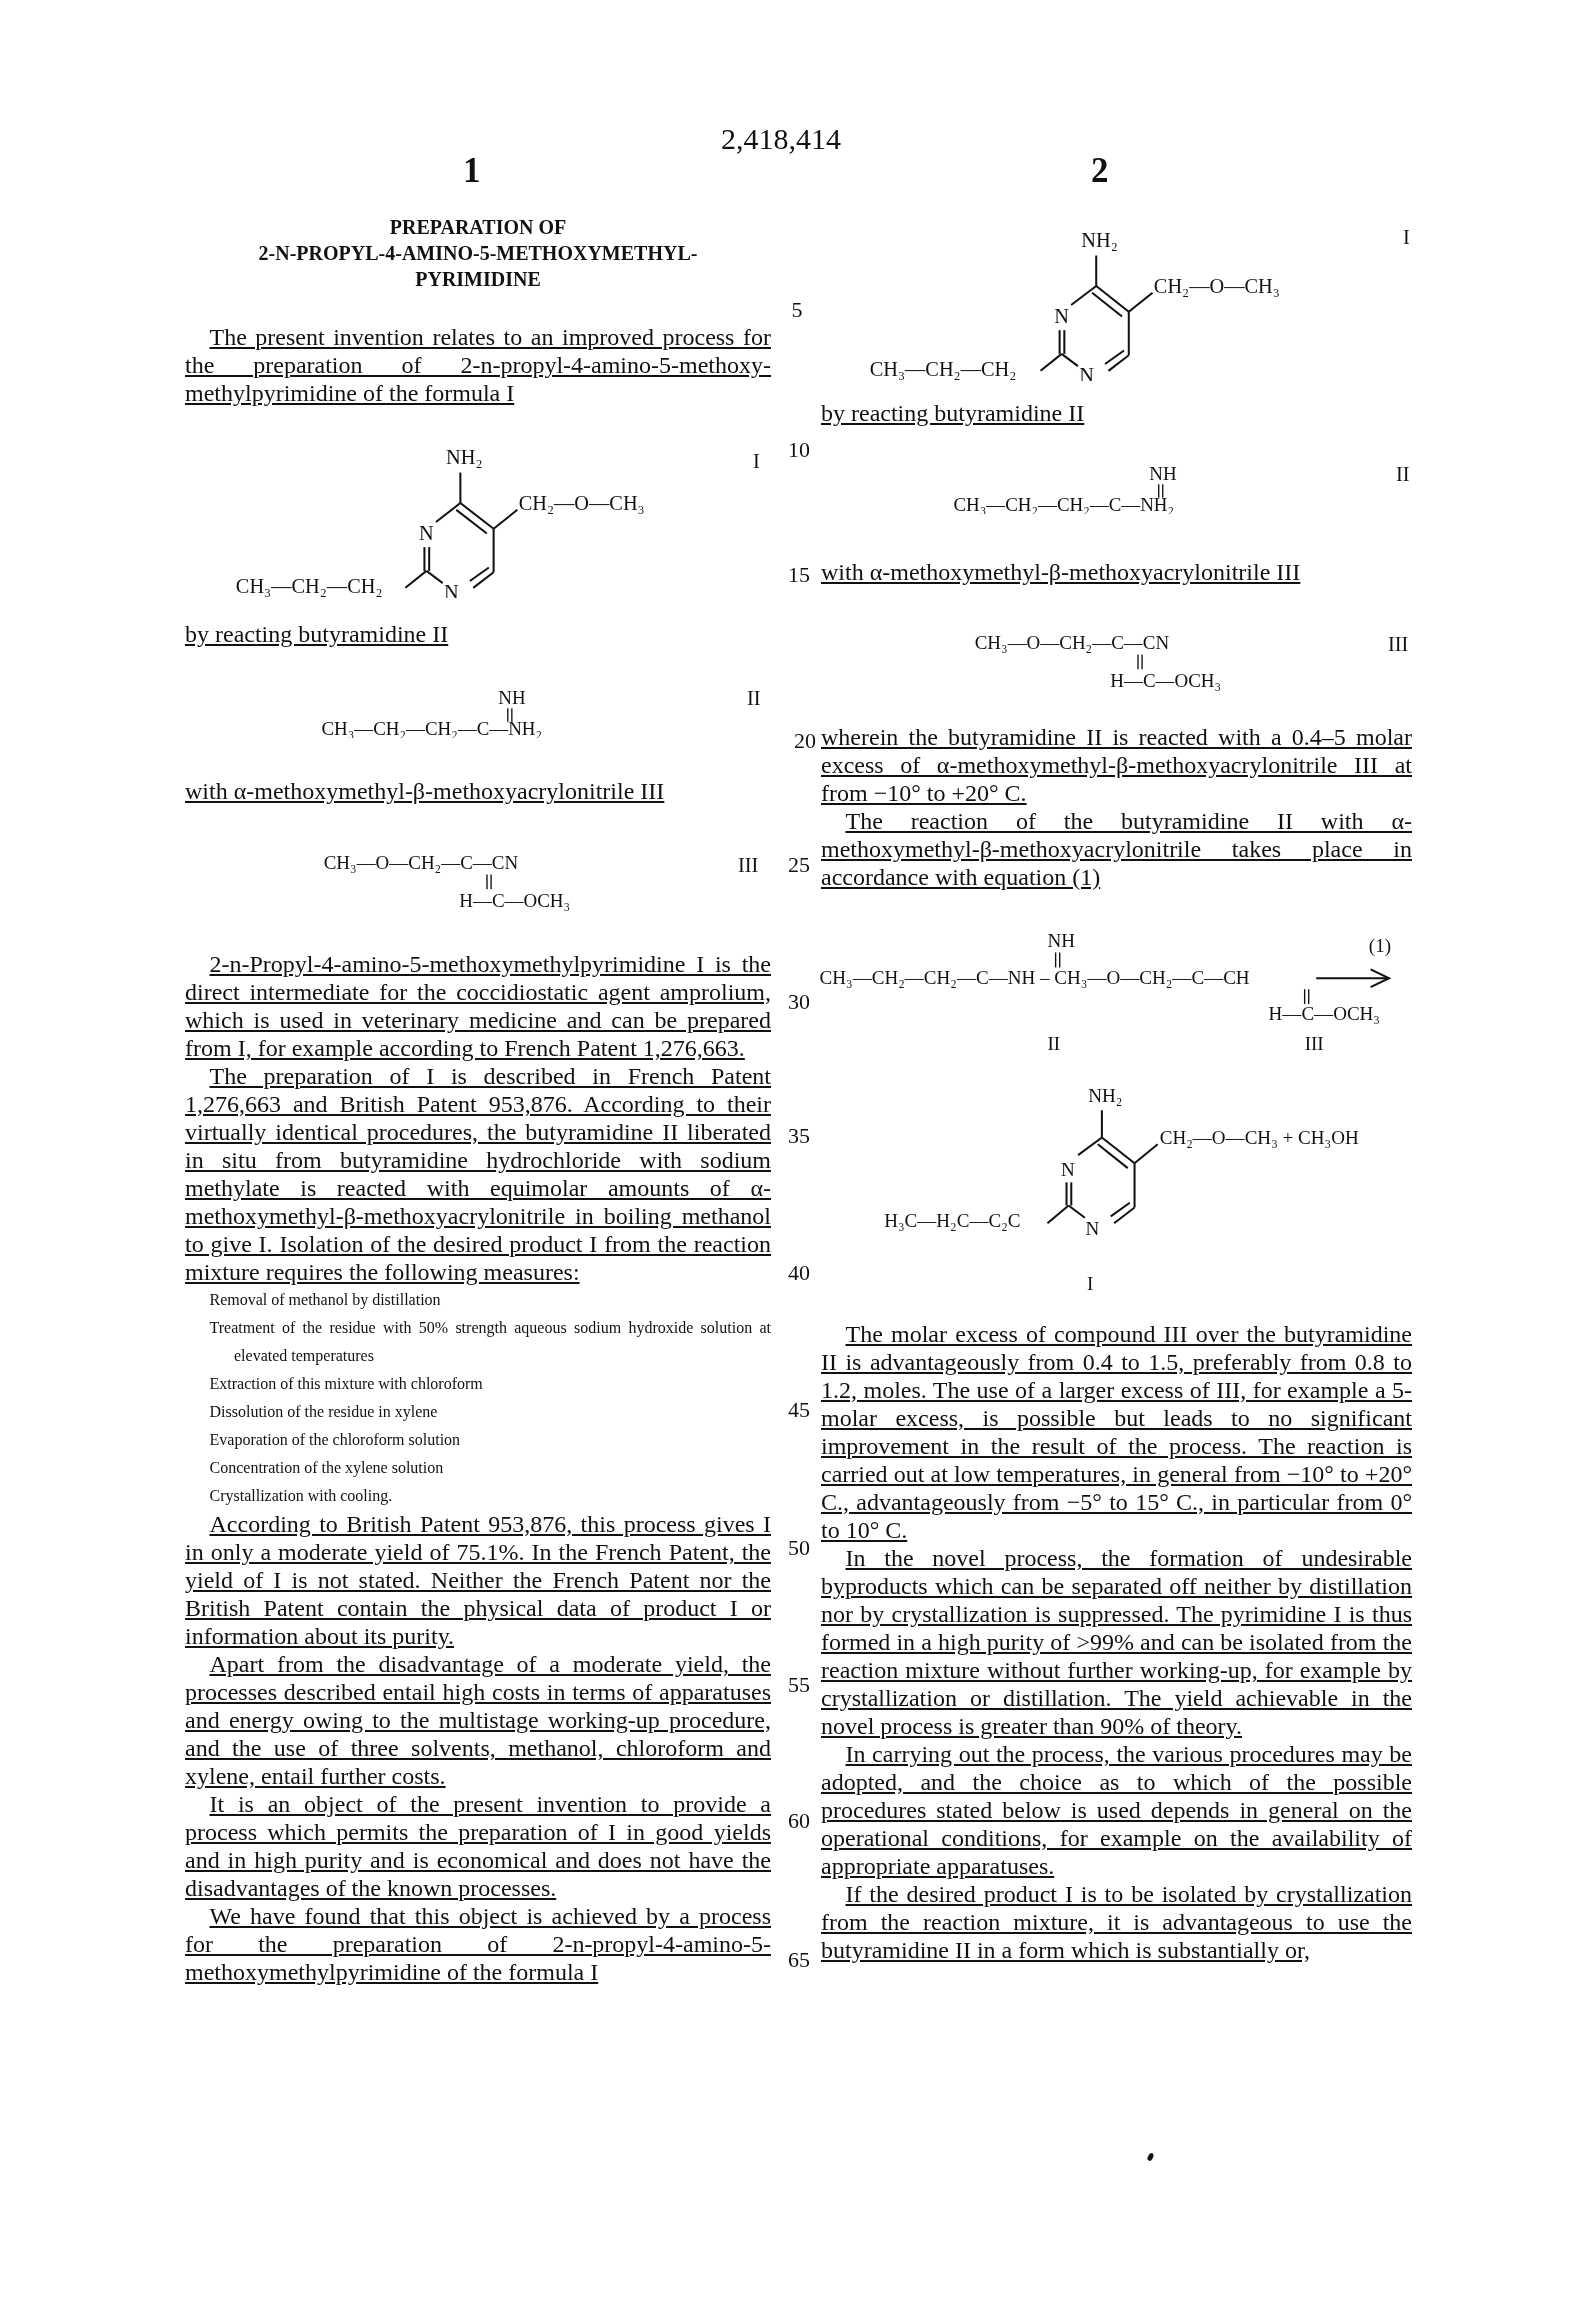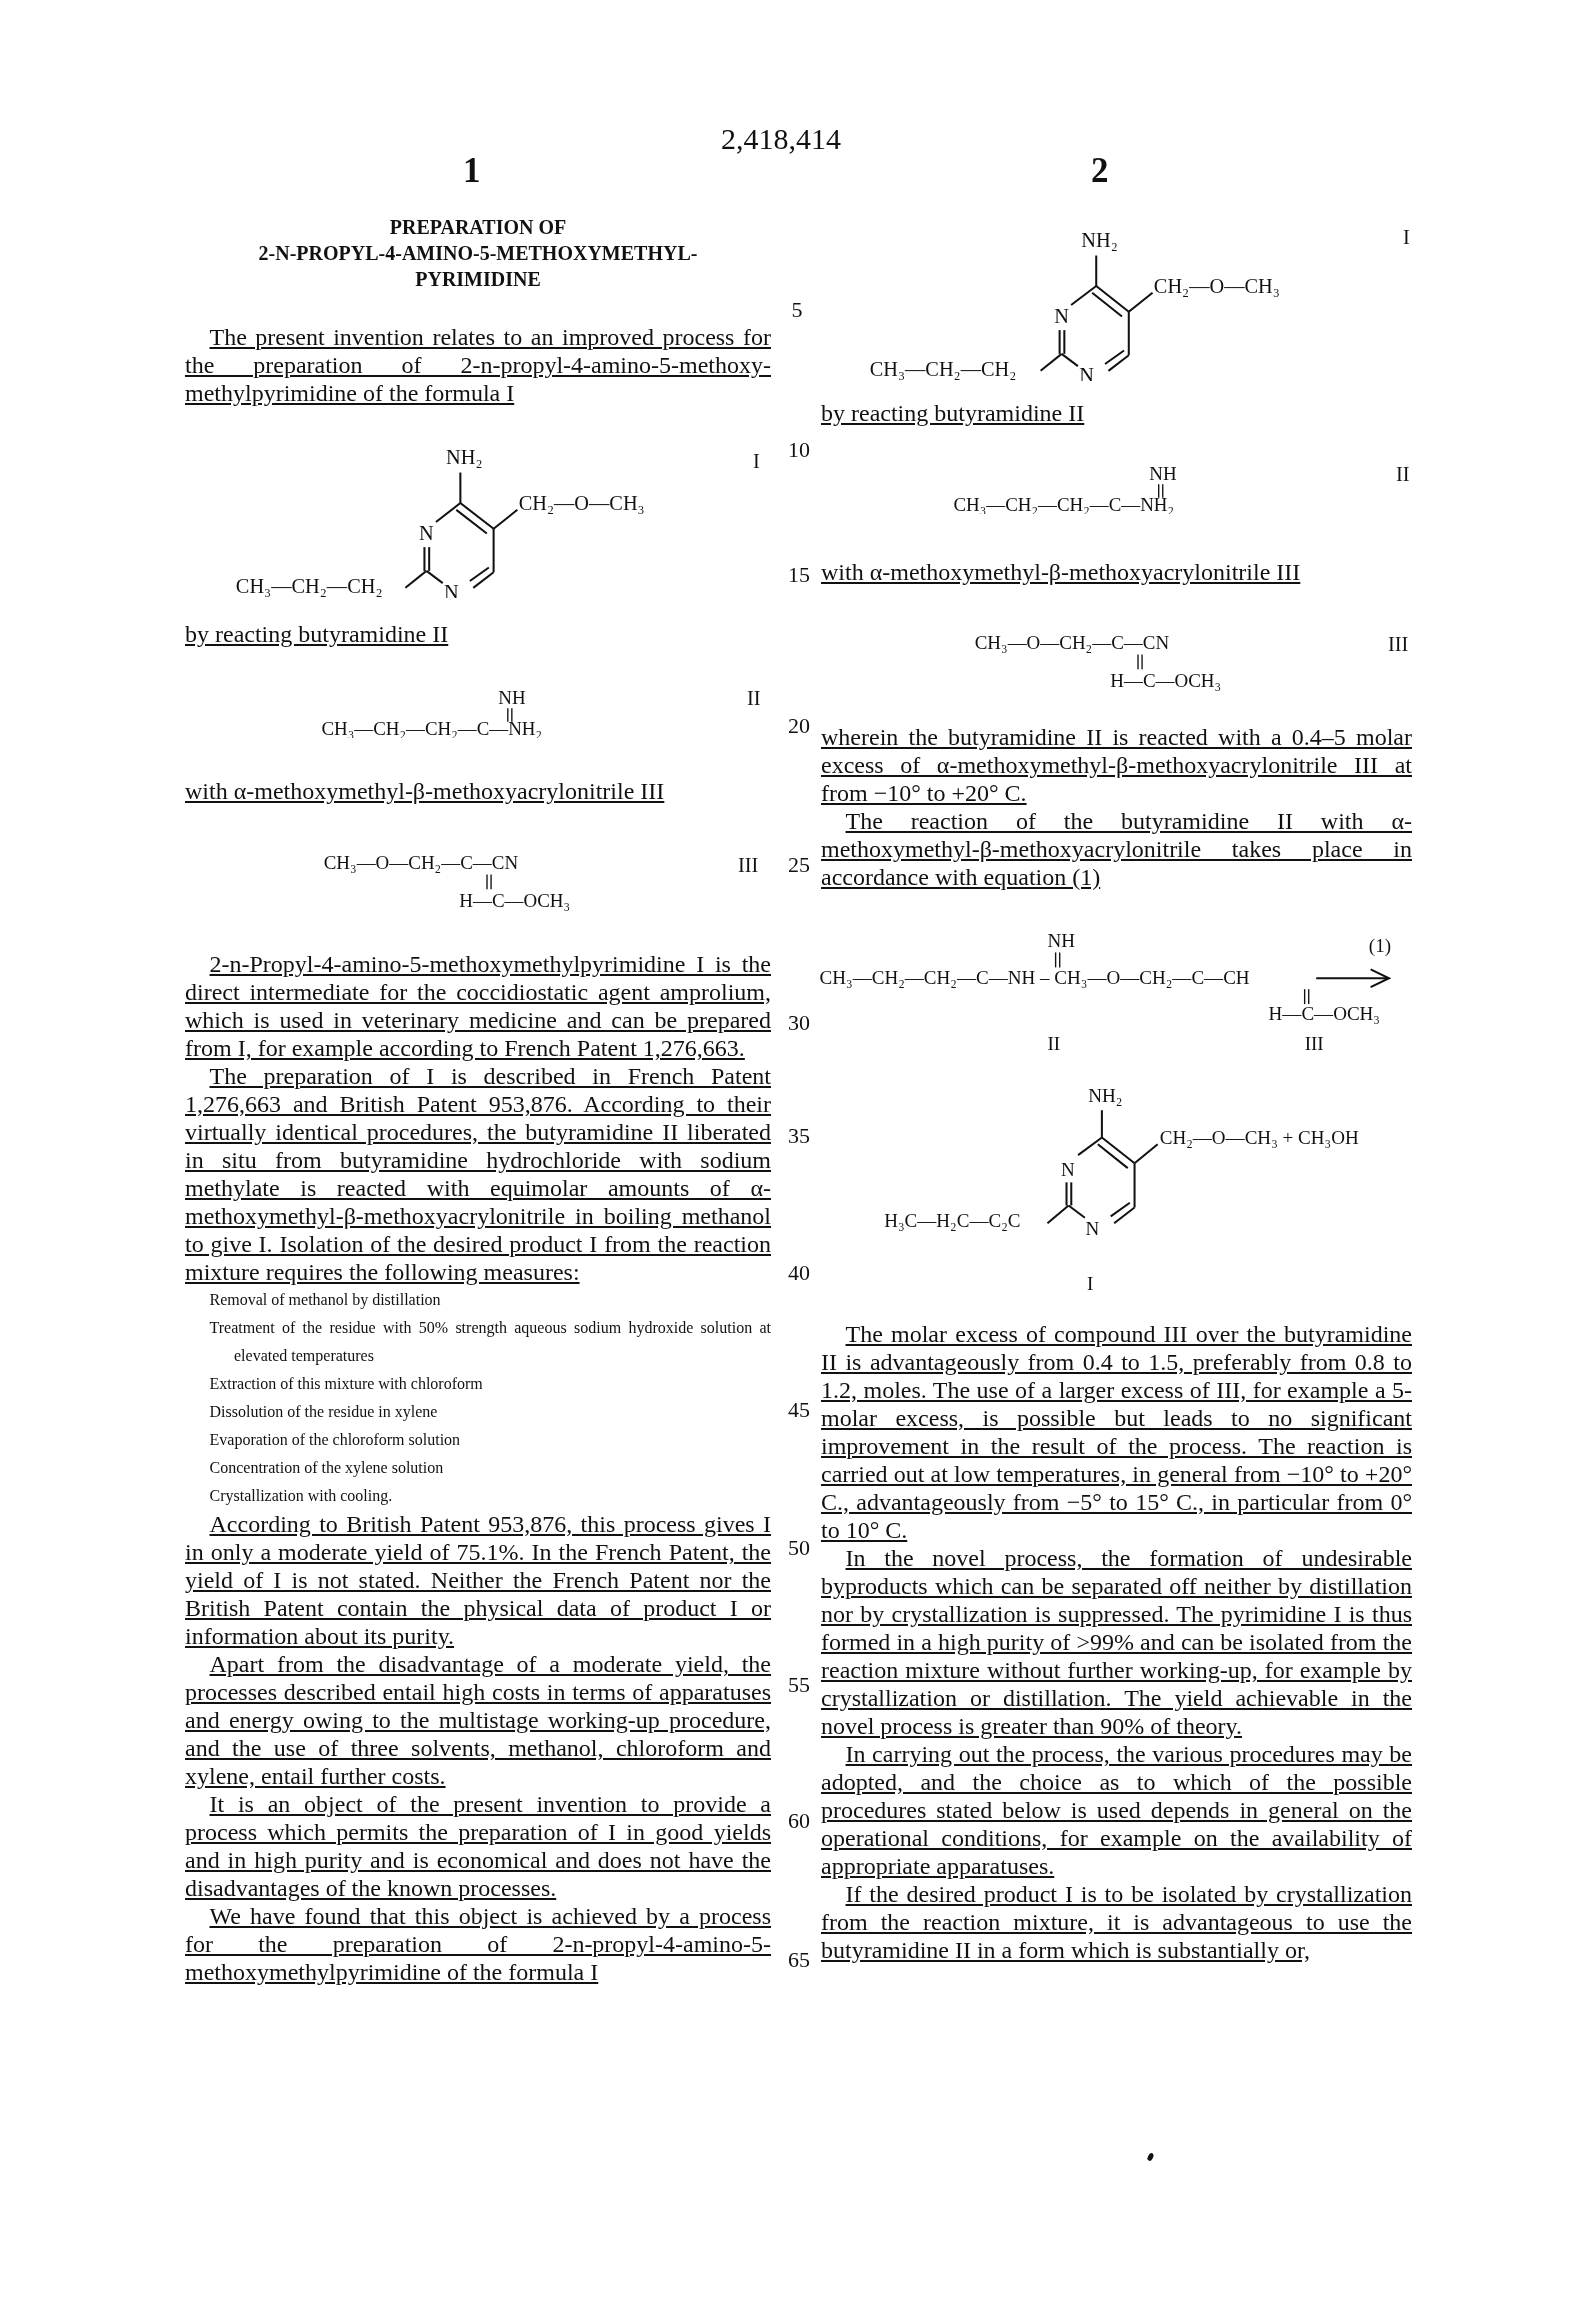--- a/index.html
+++ b/index.html
@@ -32,23 +32,23 @@
 
 <div class="abs title" style="top:214px;">
   <div>PREPARATION OF</div>
   <div>2-N-PROPYL-4-AMINO-5-METHOXYMETHYL-</div>
   <div>PYRIMIDINE</div>
 </div>
 
 <div class="abs ln" style="left:780px; top:297px;">5</div>
 <div class="abs ln" style="left:782px; top:437px;">10</div>
 <div class="abs ln" style="left:782px; top:562px;">15</div>
-<div class="abs ln" style="left:782px; top:713px;">20</div>
+<div class="abs ln" style="left:782px; top:728px;text-align:right;">20</div>
 <div class="abs ln" style="left:782px; top:852px;">25</div>
-<div class="abs ln" style="left:782px; top:989px;margin-top:21px;">30</div>
+<div class="abs ln" style="left:782px; top:989px;">30</div>
 <div class="abs ln" style="left:782px; top:1123px;">35</div>
 <div class="abs ln" style="left:782px; top:1260px;">40</div>
 <div class="abs ln" style="left:782px; top:1397px;font-family:Liberation Serif, serif;">45</div>
 <div class="abs ln" style="left:782px; top:1535px;">50</div>
 <div class="abs ln" style="left:782px; top:1672px;">55</div>
 <div class="abs ln" style="left:782px; top:1808px;">60</div>
 <div class="abs ln" style="left:782px; top:1947px;">65</div>
 
 <div class="abs para lcol" style="top:323px;">
   <p>The present invention relates to an improved process for the preparation of 2-n-propyl-4-amino-5-methoxy-methylpyrimidine of the formula I</p>

